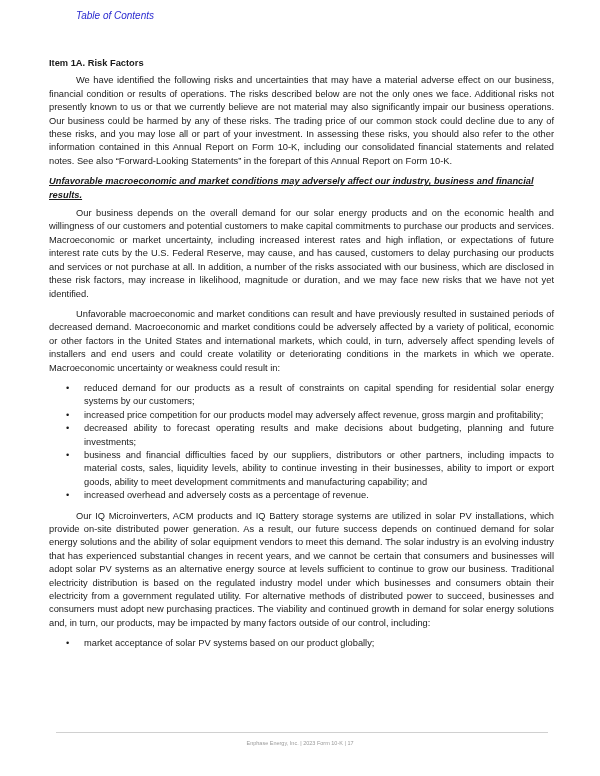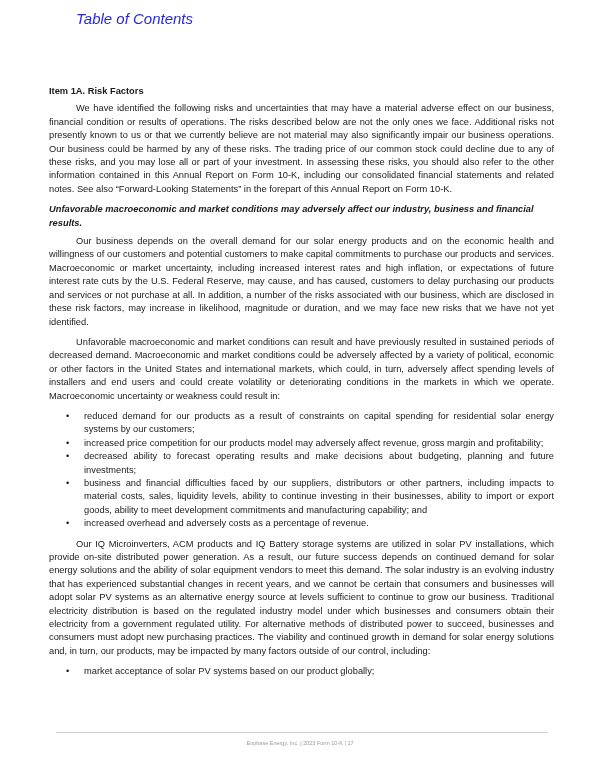--- a/index.html
+++ b/index.html
@@ -2,30 +2,30 @@
 <html><head>
   <meta charset="utf-8">
   <style>
     html, body { margin: 0; padding: 0; background: #ffffff; }
     body {
       width: 600px; height: 776px; position: relative; overflow: hidden;
       font-family: "Liberation Sans", sans-serif; color: #1a1a1a;
     }
     .toc-link {
       position: absolute; left: 76px; top: 10px;
-      font-size: 15px; font-style: italic; color: #2a2ad0;
+      font-size: 10px; font-style: italic; color: #2a2ad0;
       text-decoration: none;
     }
     .content {
       position: absolute; left: 49px; top: 57px; width: 505px;
-      font-size: 9.3px; line-height: 13.4px; margin-top: 28px;
+      font-size: 9.3px; line-height: 13.4px;
     }
     .h-item { font-weight: bold; margin: 0 0 4px 0; }
     .h-section { font-weight: bold; margin: 7px 0 6px 0; }
-    .h-risk { font-weight: bold; font-style: italic; margin: 0 0 5px 0; }
+    .h-risk { font-weight: bold; font-style: italic; margin: 0 0 5px 0; text-decoration: underline; }
     p.para {
       margin: 0 0 7px 0; text-align: justify; text-indent: 27px;
     }
     ul.bullets { list-style: none; margin: 0 0 7px 0; padding: 0; }
     ul.bullets li {
       position: relative; padding-left: 35px; text-align: justify;
     }
     ul.bullets li .bullet {
       position: absolute; left: 17px; top: 0;
     }

